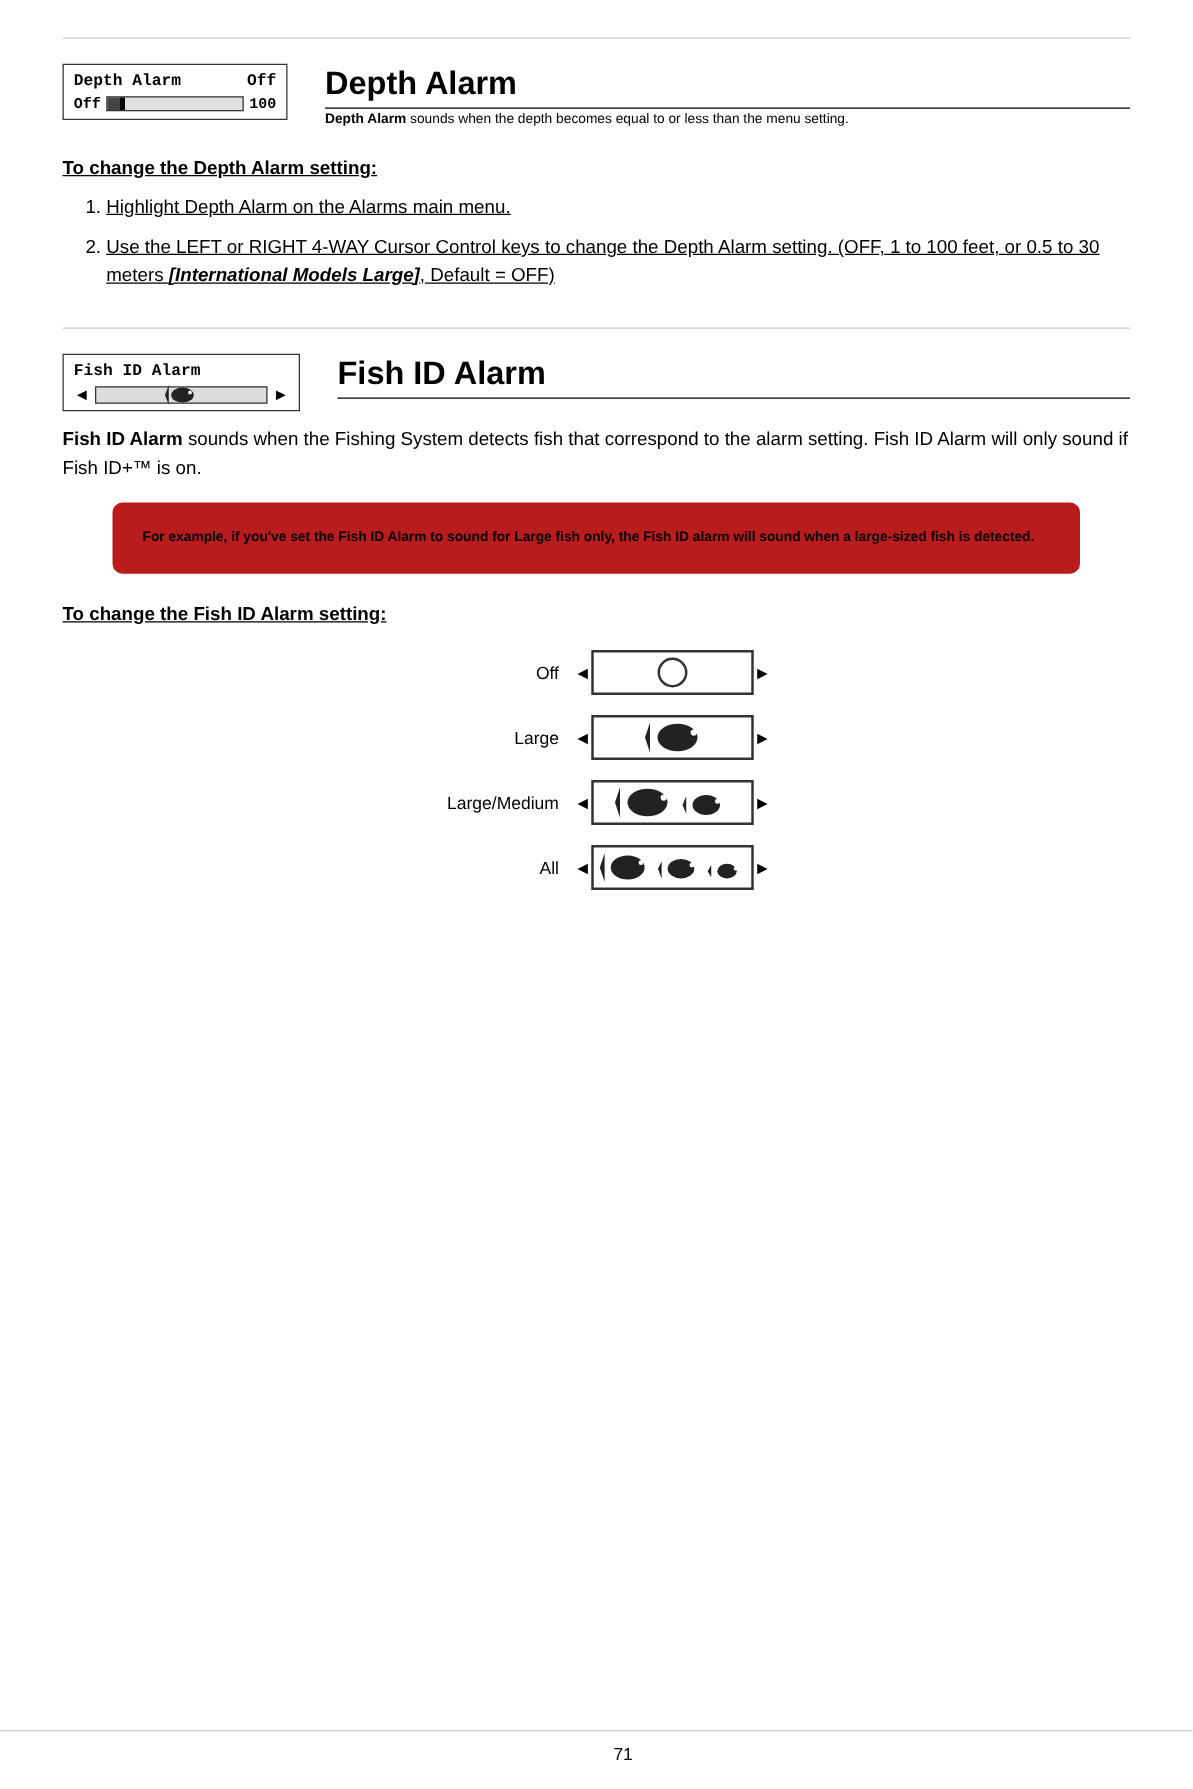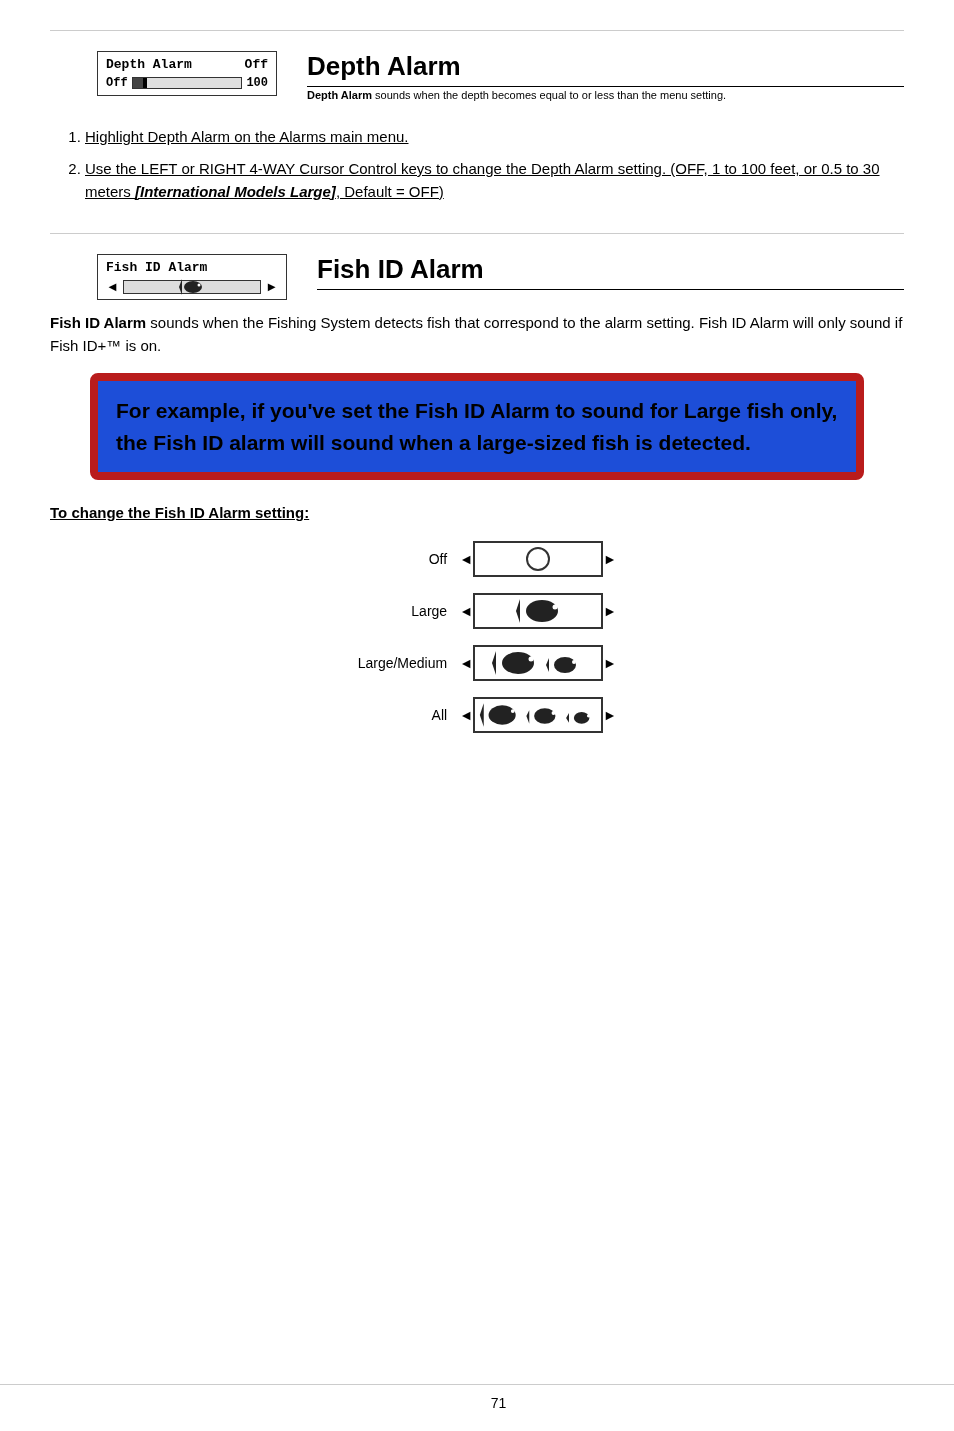--- a/index.html
+++ b/index.html
@@ -24,21 +24,20 @@
     
     .section {
       margin-bottom: 30px;
     }
 
     
     .section-header {
       display: flex;
       align-items: flex-start;
       margin-bottom: 12px;
-      margin-left: 47px;
     }
 
     
     .device-box {
       border: 1.5px solid #333;
       padding: 5px 8px;
       min-width: 180px;
       max-width: 190px;
       margin-right: 30px;
       background: #fff;
@@ -131,26 +130,26 @@
     }
 
     ol li {
       margin-bottom: 10px;
       line-height: 1.5;
       font-size: 15px;
     }
 
     
     .note-box {
-      border: 8px solid #b91c1c;
+      border: 6px solid #b91c1c;
       border-radius: 8px;
       padding: 14px 18px;
       margin: 16px 40px;
-      background: #1d4ed8;
-      font-size: 21px;
+      background: #b91c1c;
+      font-size: 11px;
       font-weight: bold;
       line-height: 1.5;
     }
 
     
     .fish-device-box {
       border: 1.5px solid #333;
       padding: 5px 8px;
       min-width: 190px;
       max-width: 200px;
@@ -278,20 +277,21 @@
     <div style="flex:1;">
       <div class="section-title">Depth Alarm</div>
       <div class="section-body">
         <p>
           <span class="bold-term">Depth Alarm</span><span> sounds when the depth becomes equal to or less than the menu setting.</span>
         </p>
       </div>
     </div>
   </div>
 
+  <div class="sub-heading">To change the Depth Alarm setting:</div>
   <ol>
     <li>
       <span>Highlight Depth Alarm on the Alarms main menu.</span>
     </li>
     <li>
       Use the LEFT or RIGHT 4-WAY Cursor Control keys to change the Depth Alarm setting. (OFF, 1 to 100 feet, or 0.5 to 30 meters <span class="italic-bold">[International Models Large]</span>, Default = OFF)
     </li>
   </ol>
 </div>
 

